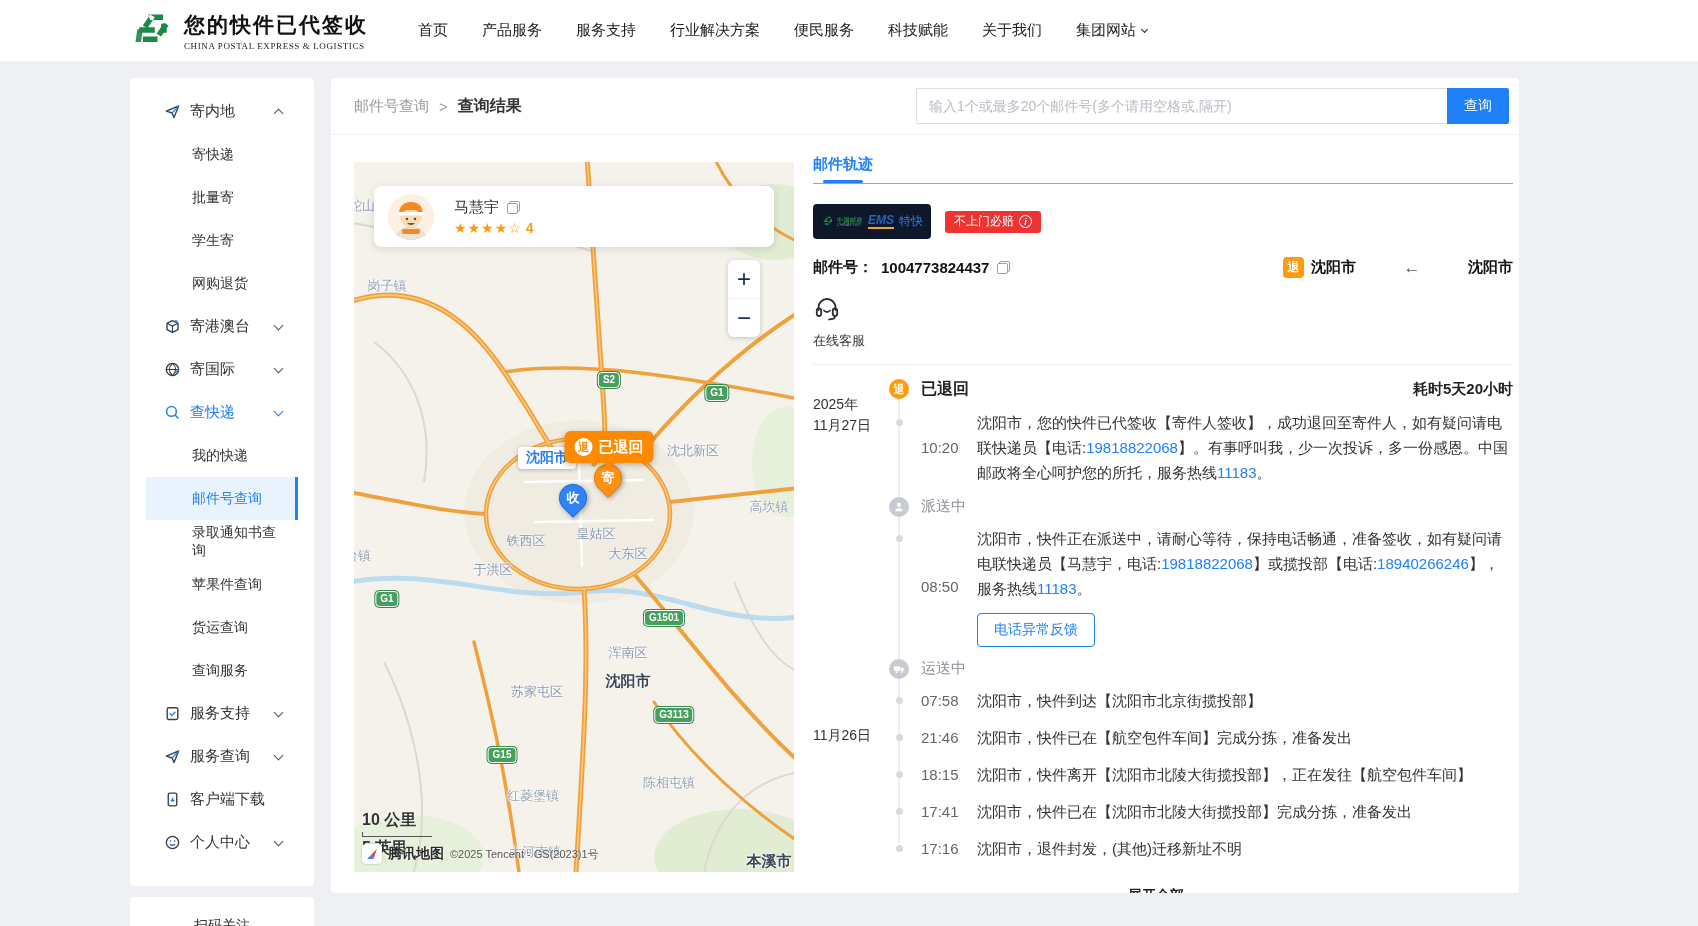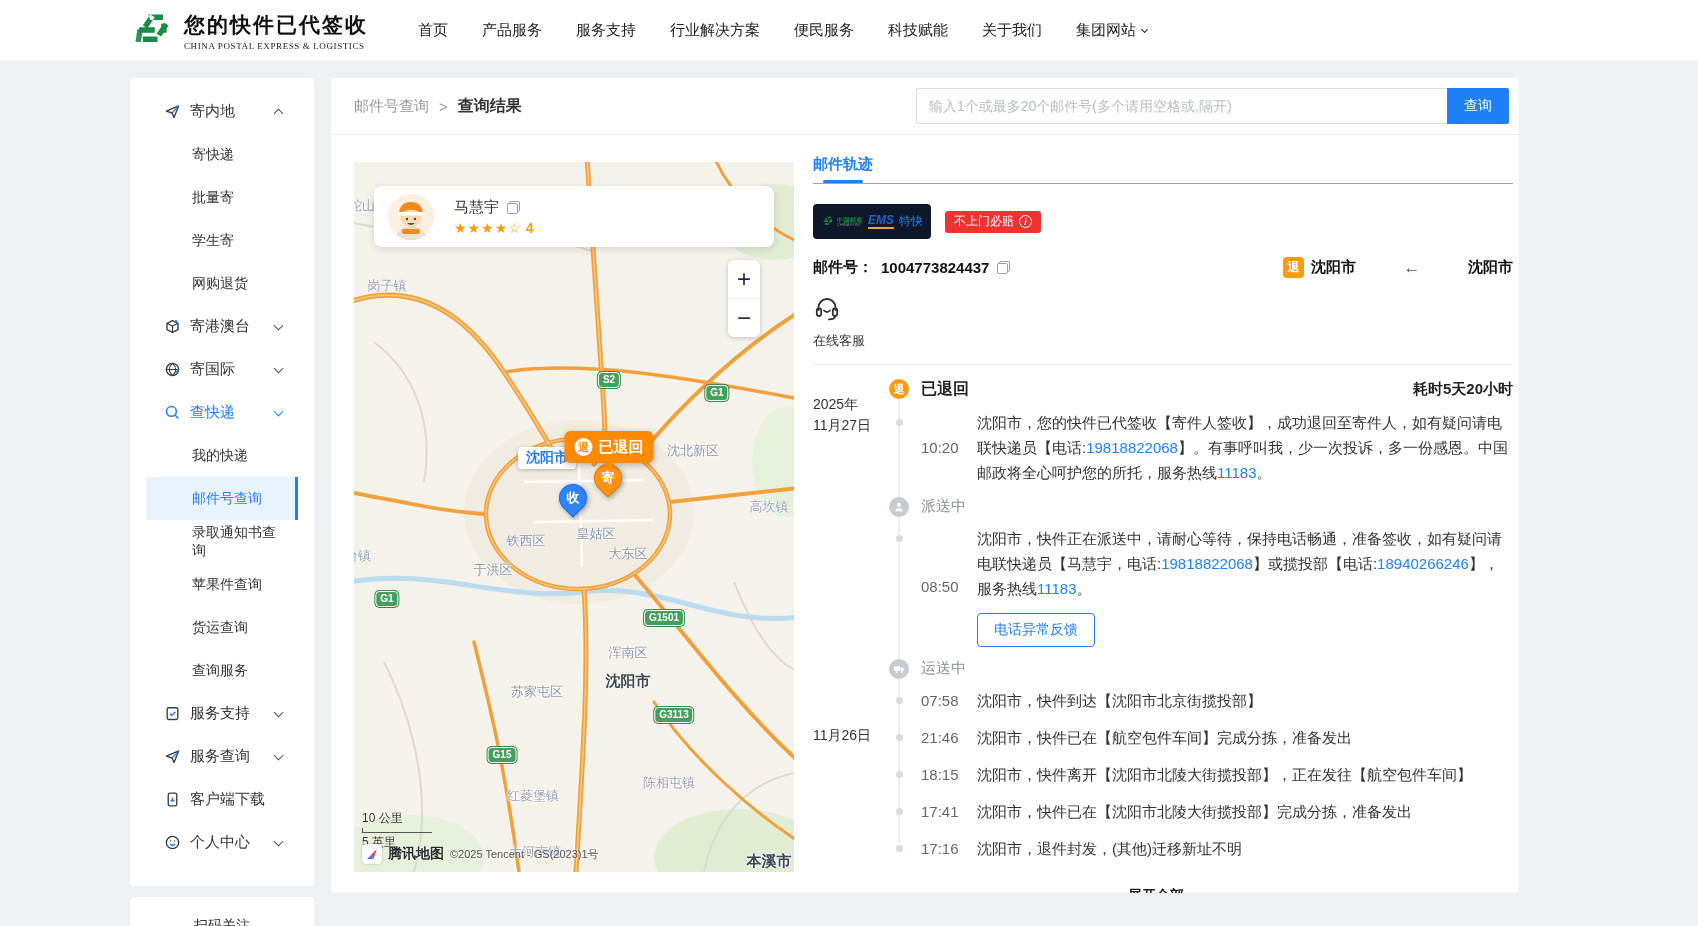--- a/index.html
+++ b/index.html
@@ -77,21 +77,21 @@
   .bubble{position:absolute;left:255px;top:285px;transform:translate(-50%,-50%);background:#ff8a00;border-radius:6px;height:32px;display:flex;align-items:center;gap:6px;padding:0 10px;z-index:6;box-shadow:0 2px 6px rgba(0,0,0,.25);white-space:nowrap;}
   .bubble::after{content:"";position:absolute;left:50%;bottom:-6px;margin-left:-6px;border:6px solid transparent;border-top-color:#ff8a00;border-bottom:none;}
   .bubble .bdg{width:18px;height:18px;border-radius:50%;background:#fff;color:#ff8a00;font-size:11px;font-weight:700;display:flex;align-items:center;justify-content:center;}
   .bubble .lbl{color:#fff;font-size:15px;font-weight:700;}
 
   .pin{position:absolute;width:28px;height:28px;border-radius:50% 50% 50% 0;transform:rotate(-45deg);box-shadow:0 2px 5px rgba(0,0,0,.35);z-index:5;cursor:pointer;}
   .pin>span{transform:rotate(45deg);color:#fff;font-weight:700;font-size:13px;display:flex;width:100%;height:100%;align-items:center;justify-content:center;}
   .pin.orange{background:#ff9212;border:1px solid #e07f05;}
   .pin.blue{background:#2f83f7;border:1px solid #1a6ce0;}
 
-  .scale{position:absolute;left:8px;top:648px;font-size:12px;color:#333;z-index:4;text-shadow:0 0 2px #fff;}
+  .scale{position:absolute;left:8px;top:648px;font-size:16px;color:#333;z-index:4;text-shadow:0 0 2px #fff;font-weight:bold;}
   .scale .bar{width:70px;border-bottom:1.5px solid #555;border-left:1.5px solid #555;height:5px;margin:1px 0;}
   .attribution{position:absolute;left:8px;top:682px;display:flex;align-items:center;gap:6px;z-index:4;}
   .attr-logo{width:20px;height:20px;border-radius:4px;background:#fff;box-shadow:0 0 2px rgba(0,0,0,.3);display:flex;align-items:center;justify-content:center;}
   .attr-brand{font-size:14px;font-weight:700;color:#2b2b2b;text-shadow:0 0 2px #fff;}
   .attr-copy{font-size:11px;color:#555;text-shadow:0 0 2px #fff;}
 
   
   .panel{width:700px;margin-left:19px;padding-top:20px;}
   .tab-row{border-bottom:1px solid #a3a3a3;}
   .tab{display:inline-block;font-size:15px;font-weight:700;color:#2080f7;padding-bottom:9px;cursor:pointer;position:relative;}

